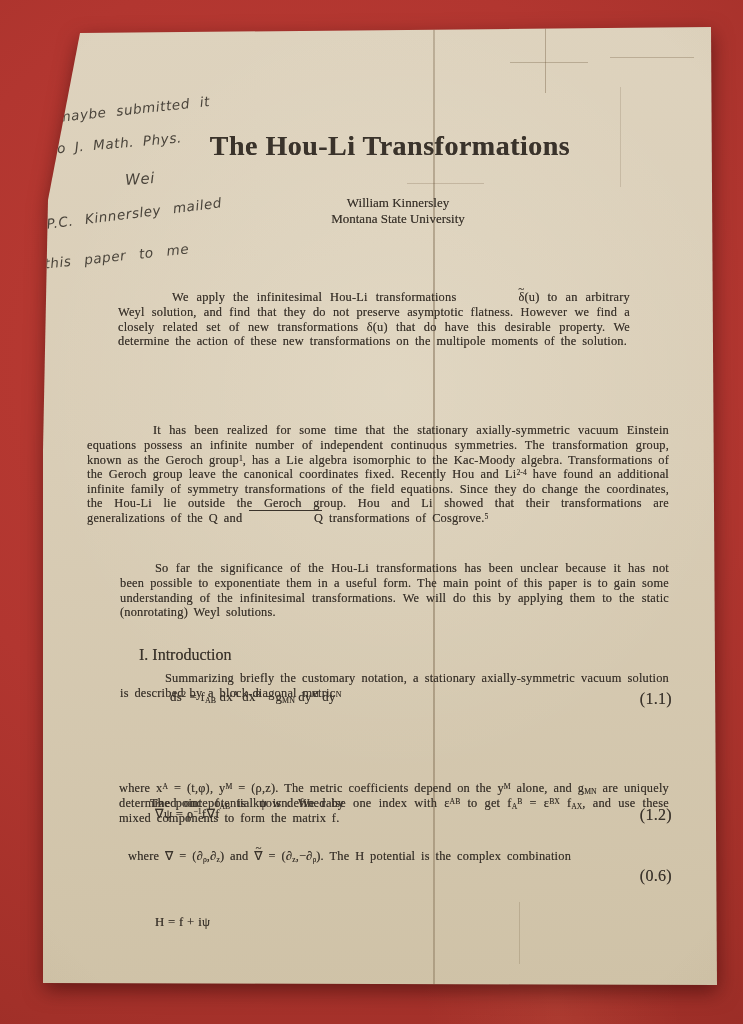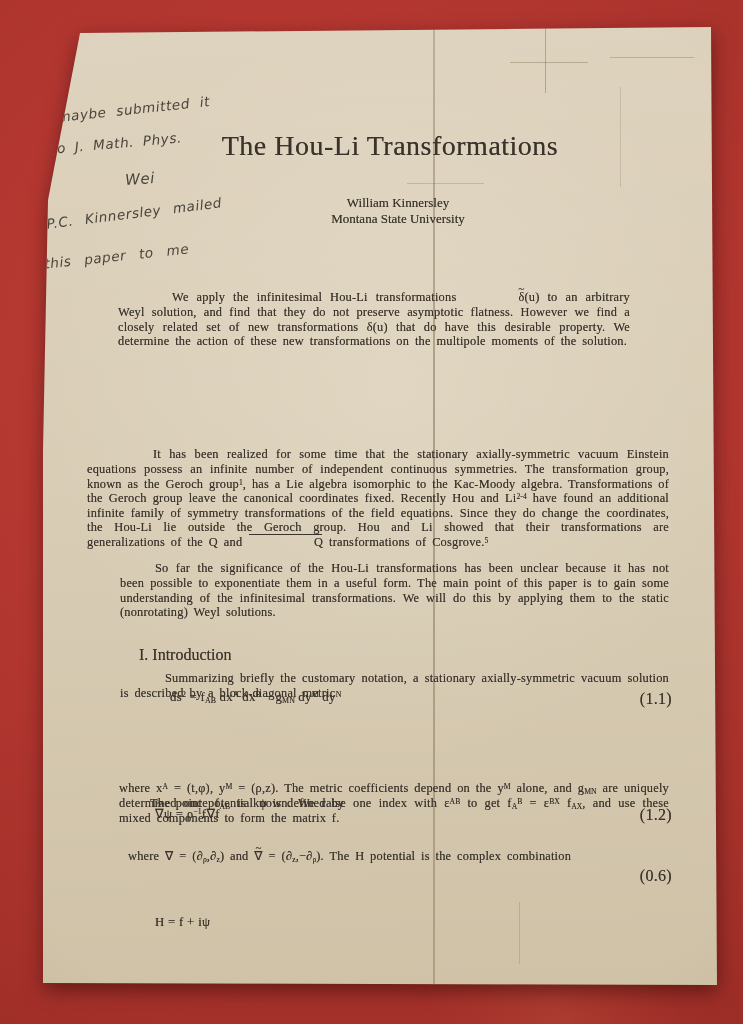--- a/index.html
+++ b/index.html
@@ -34,27 +34,27 @@
   .crease-h-1{left:467px;top:35px;width:78px;height:1px;background:rgba(100,78,50,0.30);}
   .crease-h-2{left:567px;top:30px;width:84px;height:1px;background:rgba(100,78,50,0.28);}
   .crease-h-3{left:364px;top:156px;width:77px;height:1px;background:rgba(100,78,50,0.22);}
   .crease-v-right{left:577px;top:60px;width:1px;height:100px;background:rgba(100,78,50,0.18);}
   .crease-v-bottom{left:476px;top:875px;width:1px;height:62px;background:rgba(100,78,50,0.20);}
 
   
   .typed{position:absolute;text-align:justify;font-size:12.4px;line-height:14.6px;
     letter-spacing:0.2px;word-spacing:2.5px;text-shadow:0 0 0.5px rgba(58,51,43,0.65);}
   .title{position:absolute;left:0;top:103px;width:100%;text-align:center;
-    transform:translateX(10px);font-size:28px;letter-spacing:0.5px;font-weight:normal;margin:0;
+    transform:translateX(10px);font-size:28px;letter-spacing:0.5px;font-weight:bold;margin:0;
     text-shadow:0 0 0.6px rgba(58,51,43,0.7);}
   .authorblock{position:absolute;left:0;top:168px;width:100%;text-align:center;
     transform:translateX(18px);font-size:13px;line-height:15.5px;
     text-shadow:0 0 0.5px rgba(58,51,43,0.6);}
   .abstract{left:75px;top:251px;width:512px;text-indent:54px;}
-  .p1{left:44px;top:408px;width:582px;text-indent:66px;}
+  .p1{left:44px;top:384px;width:582px;text-indent:66px;}
   .p2{left:77px;top:522px;width:549px;text-indent:35px;}
   .section{position:absolute;left:80px;top:603px;font-size:16px;font-weight:normal;margin:16px;
     text-shadow:0 0 0.5px rgba(58,51,43,0.65);}
   .intro{left:77px;top:632px;width:549px;text-indent:45px;}
   .where1{left:76px;top:742px;width:550px;}
   .twist{left:77px;top:757px;width:549px;text-indent:30px;text-align:left;}
   .where2{left:85px;top:810px;width:545px;text-align:left;}
   .equation{position:absolute;display:flex;justify-content:space-between;width:552px;
     font-size:12.8px;text-shadow:0 0 0.5px rgba(58,51,43,0.65);letter-spacing:0.3px;}
   .eq11{left:77px;top:663px;}  .eq11 .eqbody{padding-left:50px;}

